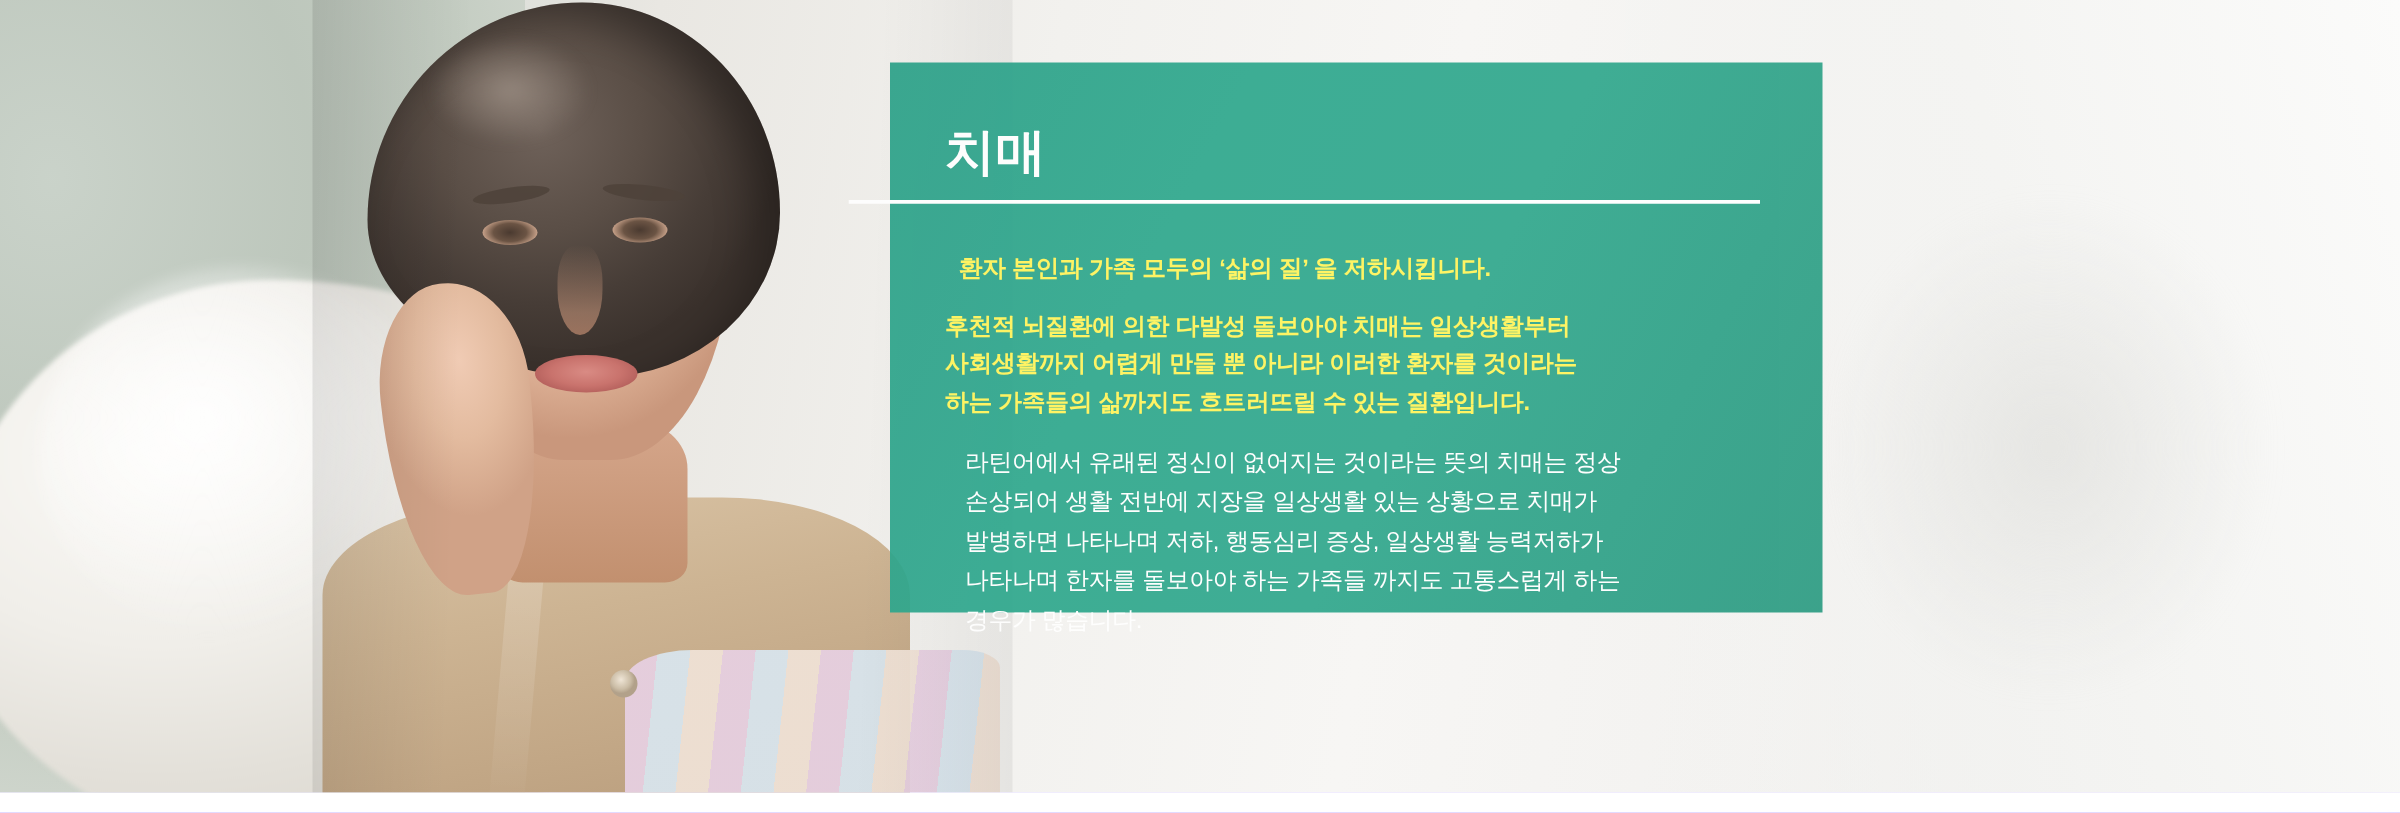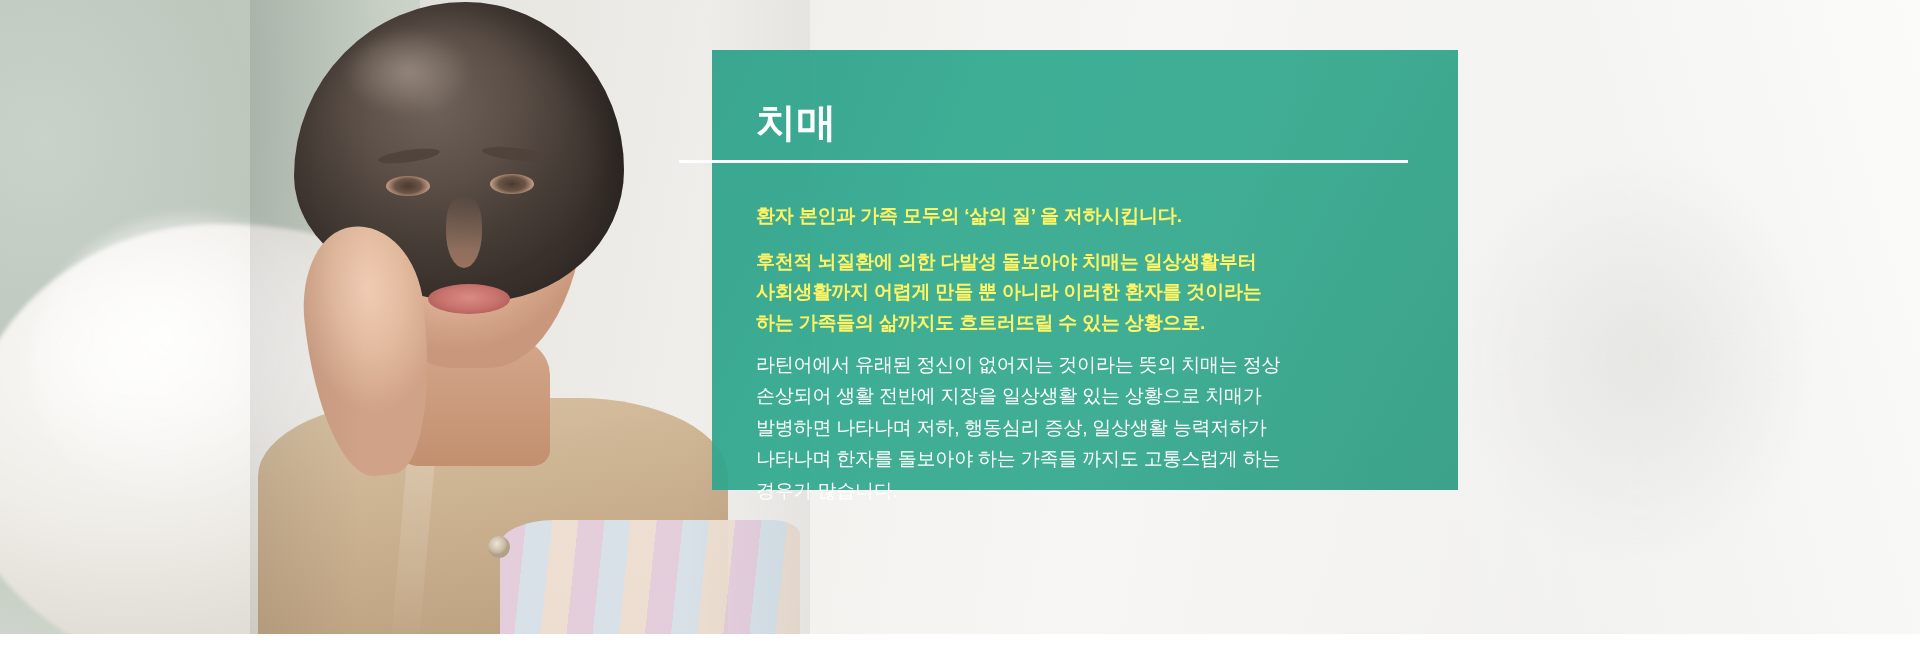--- a/index.html
+++ b/index.html
@@ -236,37 +236,37 @@
   }
 
   .body-block {
     position: absolute;
     left: 44px;
     top: 152px;
     width: 660px;
   }
 
   .lead-line {
-    margin: 0 0 16px 0;
+    margin: 0 0 16px 11px;
     color: #fff45a;
     font-size: 19px;
     font-weight: 700;
     line-height: 1.5;
     letter-spacing: -.2px;
   }
   .para-accent {
     margin: 0 0 10px 0;
     color: #fff45a;
     font-size: 19px;
     font-weight: 700;
     line-height: 1.62;
     letter-spacing: -.2px;
   }
   .para-body {
-    margin: 0;
+    margin: 16px;
     color: #ffffff;
     font-size: 19px;
     font-weight: 500;
     line-height: 1.66;
     letter-spacing: -.2px;
   }
   .para-accent .ln, .para-body .ln, .lead-line .ln { display: block; }
 </style>
 </head>
 <body>
@@ -307,21 +307,21 @@
 
       <div class="title-rule"></div>
 
       <div class="body-block">
 
         <p class="lead-line">환자 본인과 가족 모두의 ‘삶의 질’ 을 저하시킵니다.</p>
 
         <p class="para-accent">
           <span class="ln">후천적 뇌질환에 의한 다발성 돌보아야 치매는 일상생활부터</span>
           <span class="ln">사회생활까지 어렵게 만들 뿐 아니라 이러한 환자를 것이라는</span>
-          <span class="ln">하는 가족들의 삶까지도 흐트러뜨릴 수 있는 상황으로.</span>
+          <span class="ln">하는 가족들의 삶까지도 흐트러뜨릴 수 있는 질환입니다.</span>
         </p>
 
         <p class="para-body">
           <span class="ln">라틴어에서 유래된 정신이 없어지는 것이라는 뜻의 치매는 정상</span>
           <span class="ln">손상되어 생활 전반에 지장을 일상생활 있는 상황으로 치매가</span>
           <span class="ln">발병하면 나타나며 저하, 행동심리 증상, 일상생활 능력저하가</span>
           <span class="ln">나타나며 한자를 돌보아야 하는 가족들 까지도 고통스럽게 하는</span>
           <span class="ln">경우가 많습니다.</span>
         </p>
 

